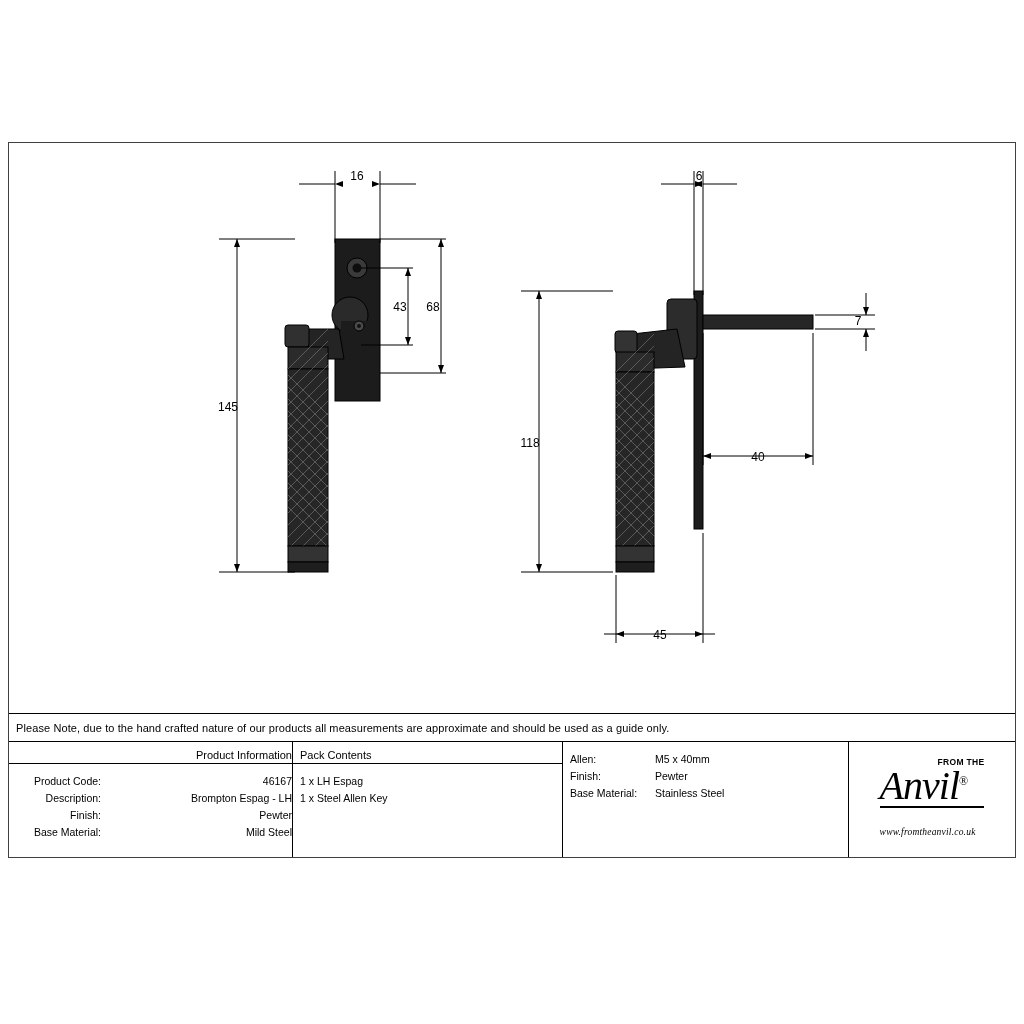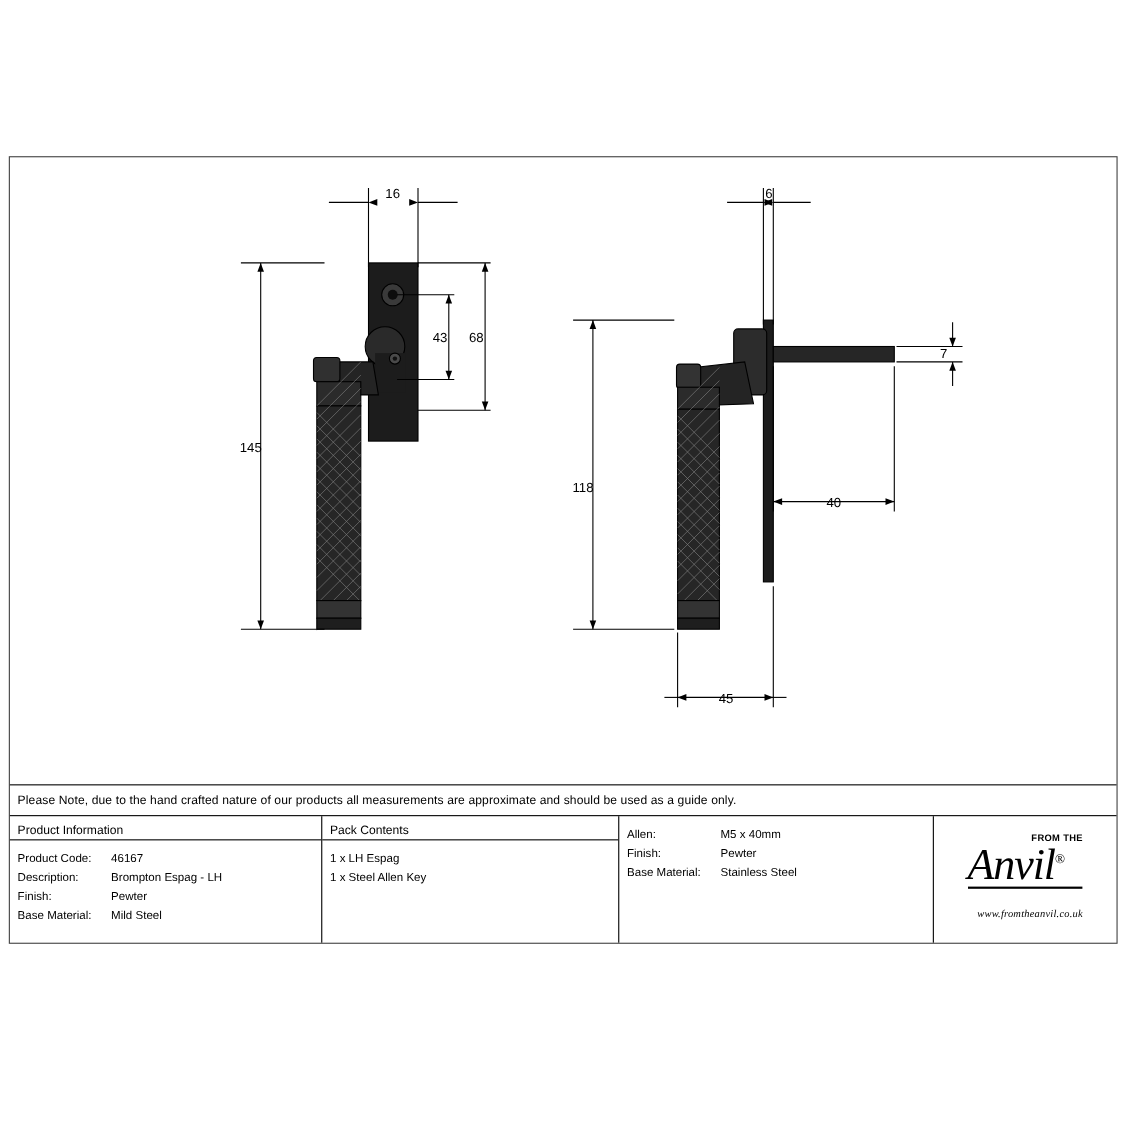--- a/index.html
+++ b/index.html
@@ -57,21 +57,21 @@
     height: 115px;
     display: flex;
     box-sizing: border-box;
   }
   .info-col {
     box-sizing: border-box;
     border-right: 1px solid #000;
     position: relative;
     height: 100%;
   }
-  .col-product { width: 284px; }
+  .col-product { width: 284px; text-align: right; }
   .col-pack { width: 270px; }
   .col-fixing { width: 286px; }
   .col-logo { width: 166px; border-right: none; }
 
   .col-head {
     font-size: 11px;
     padding: 7px 0 0 7px;
     height: 22px;
     box-sizing: border-box;
     border-bottom: 1px solid #000;
@@ -122,21 +122,21 @@
     font-size: 12px;
     font-style: normal;
     vertical-align: super;
   }
   .logo-url {
     font-family: "Liberation Serif", serif;
     font-size: 9.5px;
     font-style: italic;
     margin-top: 20px;
     letter-spacing: 0.2px;
-    text-align: right;
+    text-align: left;
   }
   .logo-rule {
     height: 2px;
     background: #000;
     margin-top: 1px;
   }
   svg.drawing {
     position: absolute;
     left: 0;
     top: 0;

